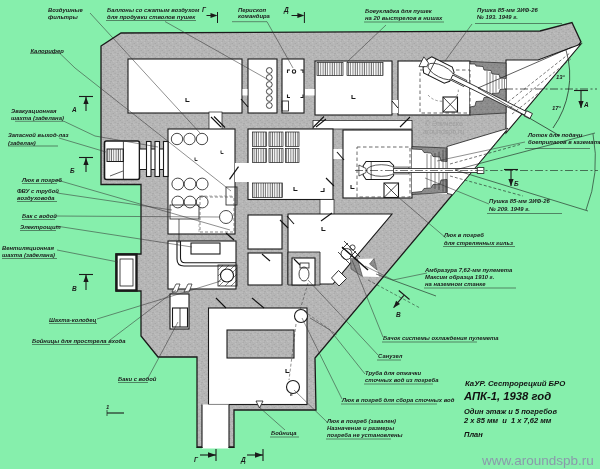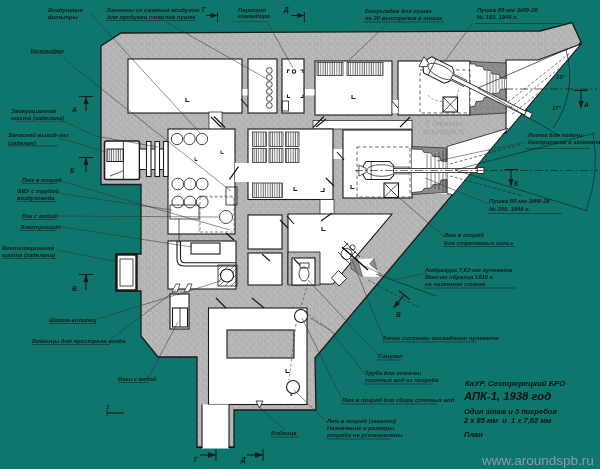--- a/index.html
+++ b/index.html
@@ -1,16 +1,16 @@
 <!DOCTYPE html>
 <html><head>
 <meta charset="utf-8">
 <style>
 html,body{margin:0;padding:0;background:#fff;}
-#page{position:relative;width:600px;height:469px;background:#0f766e;overflow:hidden;
+#page{position:relative;width:600px;height:469px;background:#86efac;overflow:hidden;
 font-family:"Liberation Sans", sans-serif;}
 svg{display:block}
 .lb{font-family:"Liberation Sans", sans-serif;font-style:italic;font-weight:bold;font-size:5.9px;fill:#1a1a1a;}
 .sm{font-family:"Liberation Sans", sans-serif;font-style:italic;font-weight:bold;font-size:6.5px;fill:#1a1a1a;}
 </style>
 </head>
 <body>
 <div id="page">
 <svg width="600" height="469" viewBox="0 0 600 469">
 <defs>

